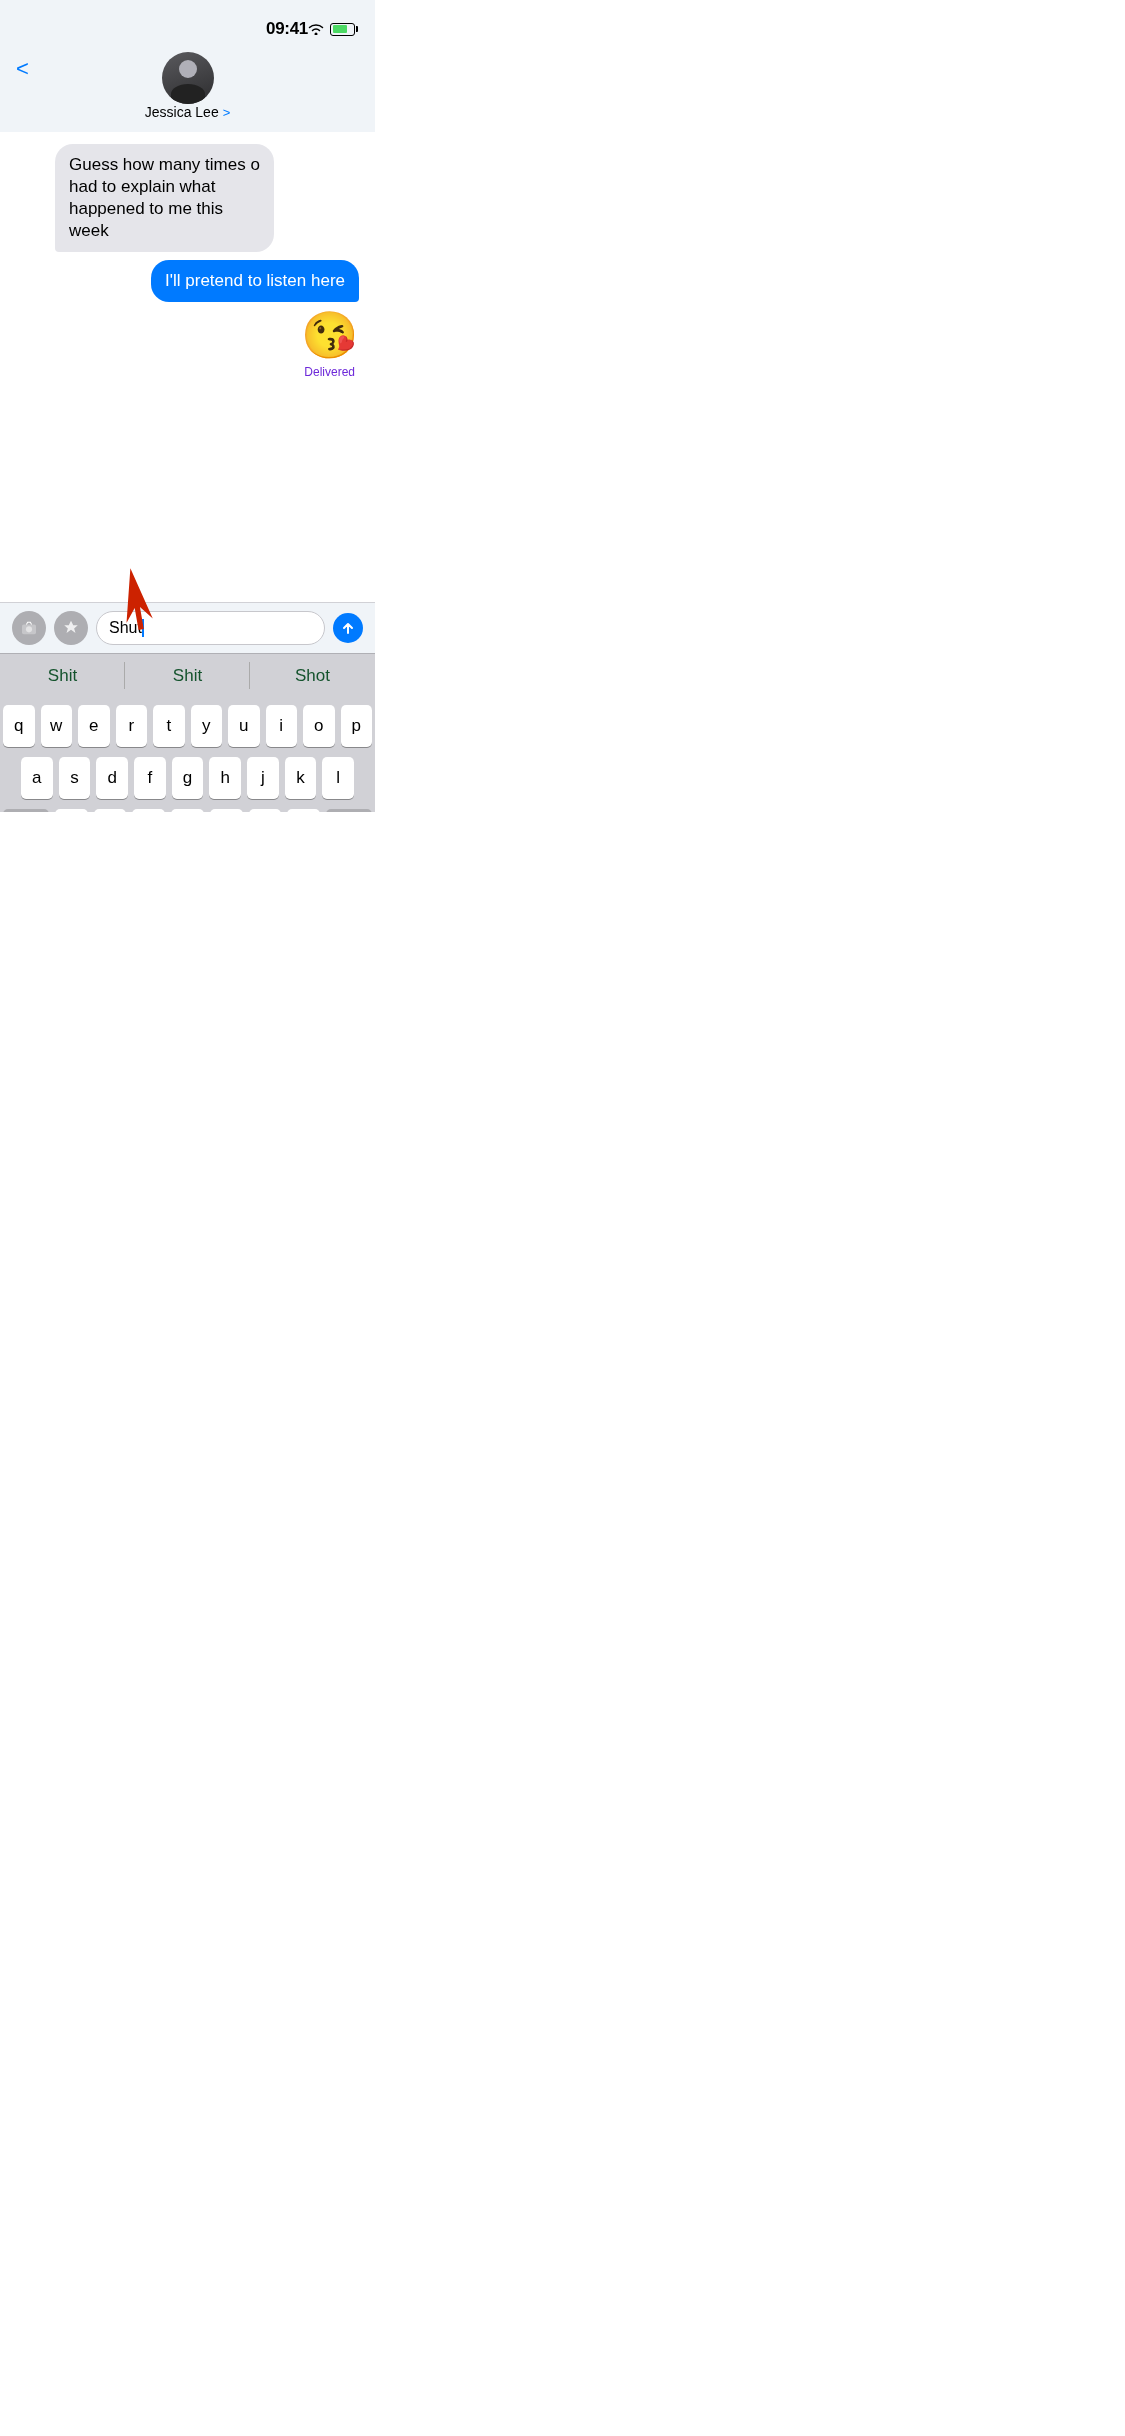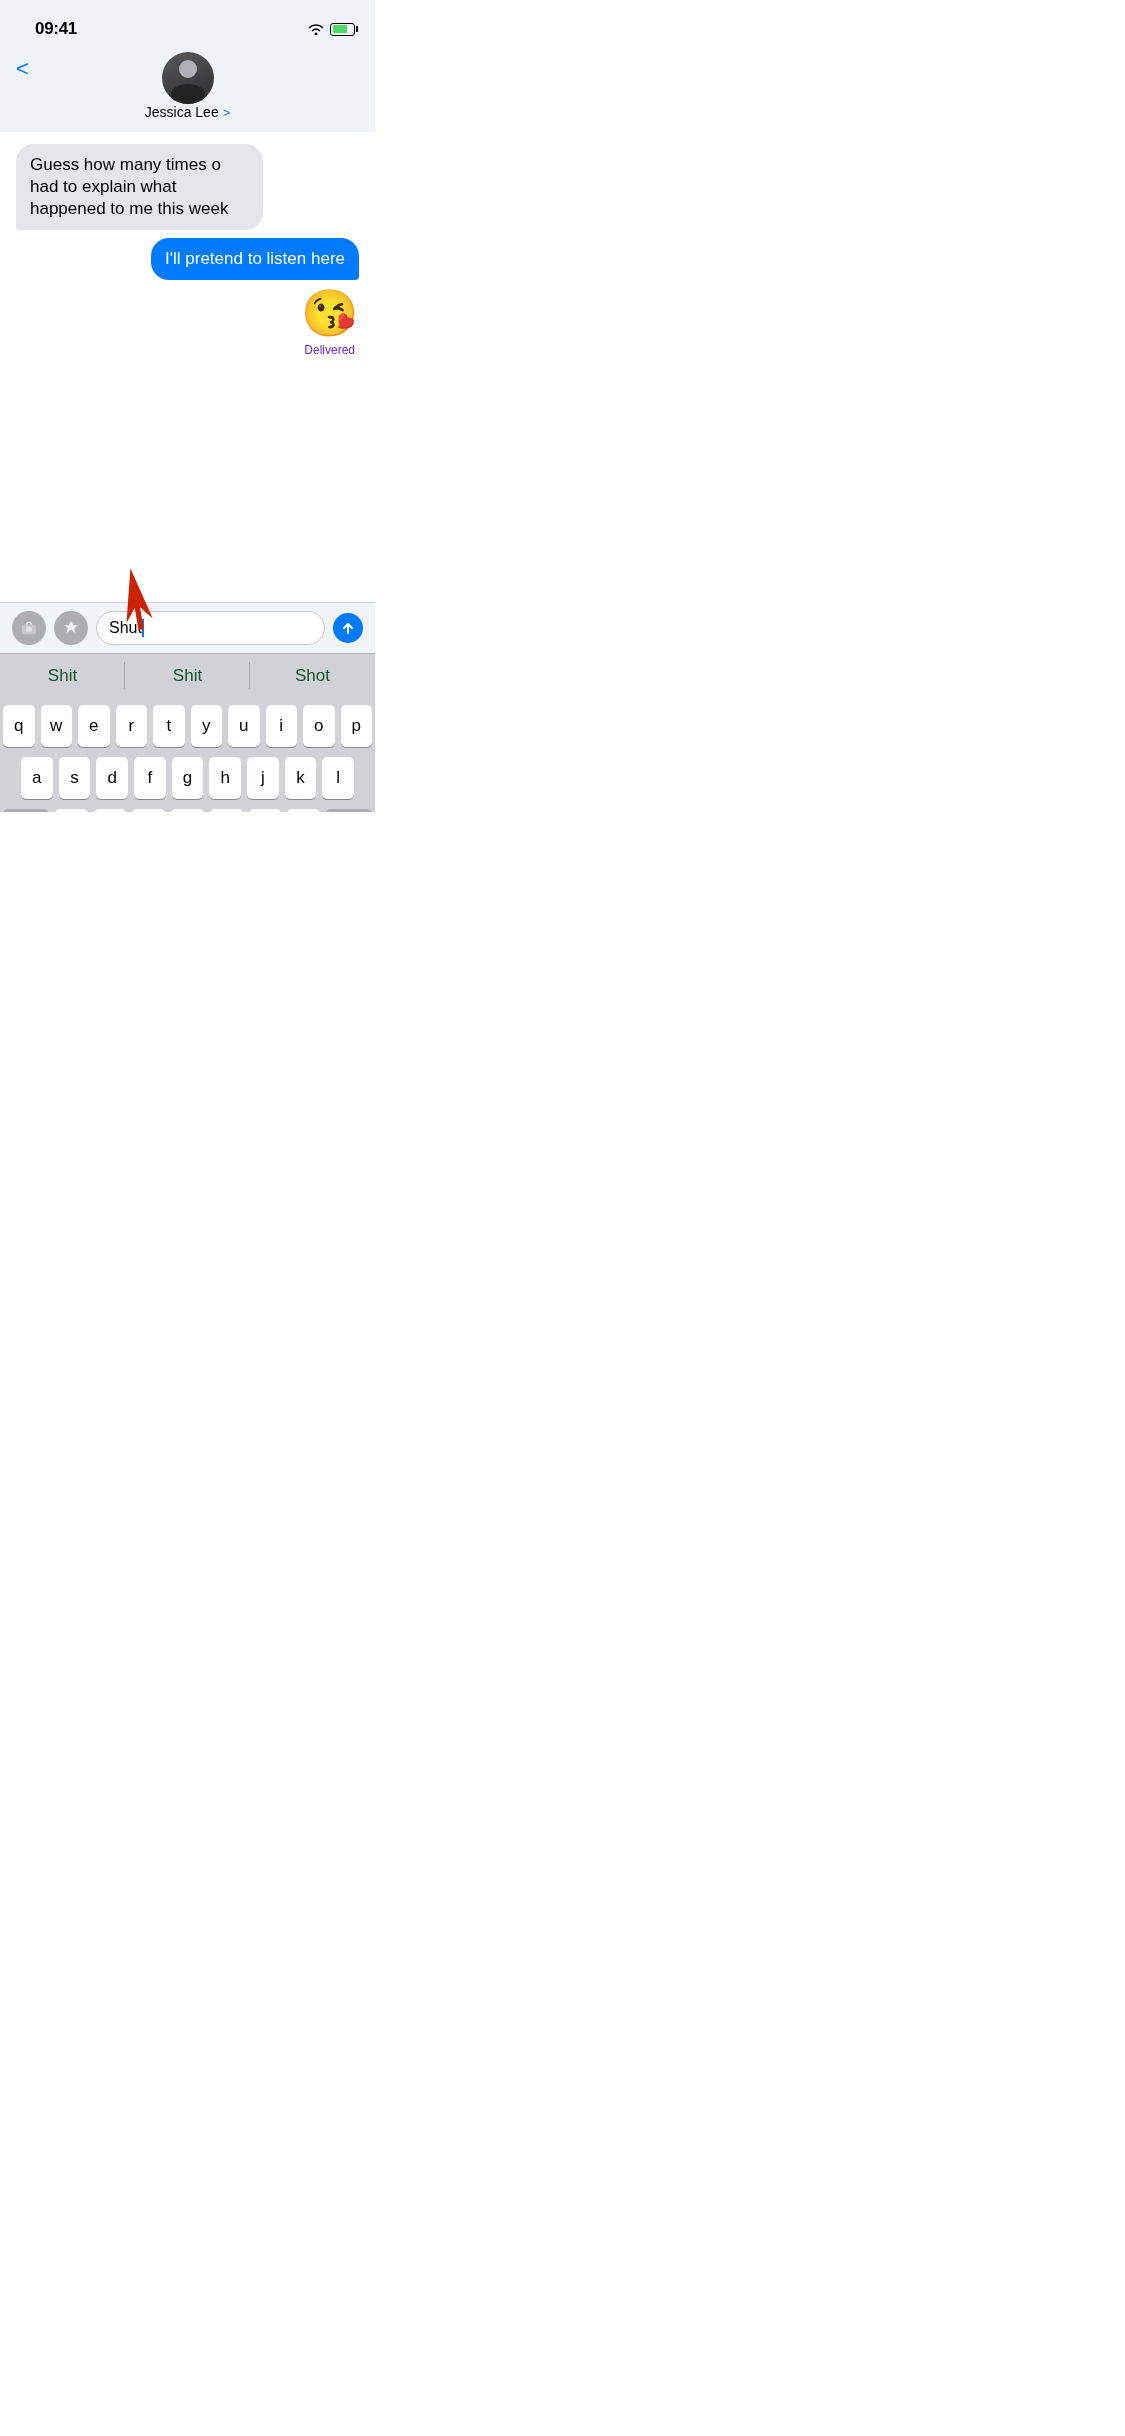--- a/index.html
+++ b/index.html
@@ -10,21 +10,21 @@
       height: 812px;
       font-family: -apple-system, 'SF Pro Text', 'Helvetica Neue', sans-serif;
       background: #fff;
       overflow: hidden;
       position: relative;
     }
 
     
     .status-bar {
       display: flex;
-      justify-content: space-between;
+      justify-content: flex-end;
       align-items: center;
       padding: 14px 20px 0 35px;
       height: 44px;
       background: #f0f4f8;
     }
     .status-time {
       font-size: 17px;
       font-weight: 600;
       color: #000;
       letter-spacing: -0.3px;
@@ -144,21 +144,21 @@
       flex: 1;
       padding: 12px 16px;
       overflow-y: auto;
       height: 470px;
     }
 
     .bubble-row {
       display: flex;
       margin-bottom: 8px;
     }
-    .bubble-row.incoming { justify-content: flex-start; }
+    .bubble-row.incoming { justify-content: flex-start; margin-left: 39px; }
     .bubble-row.outgoing { justify-content: flex-end; }
 
     .bubble {
       max-width: 72%;
       padding: 10px 14px;
       border-radius: 18px;
       font-size: 17px;
       line-height: 1.3;
     }
     .bubble.incoming-bubble {

